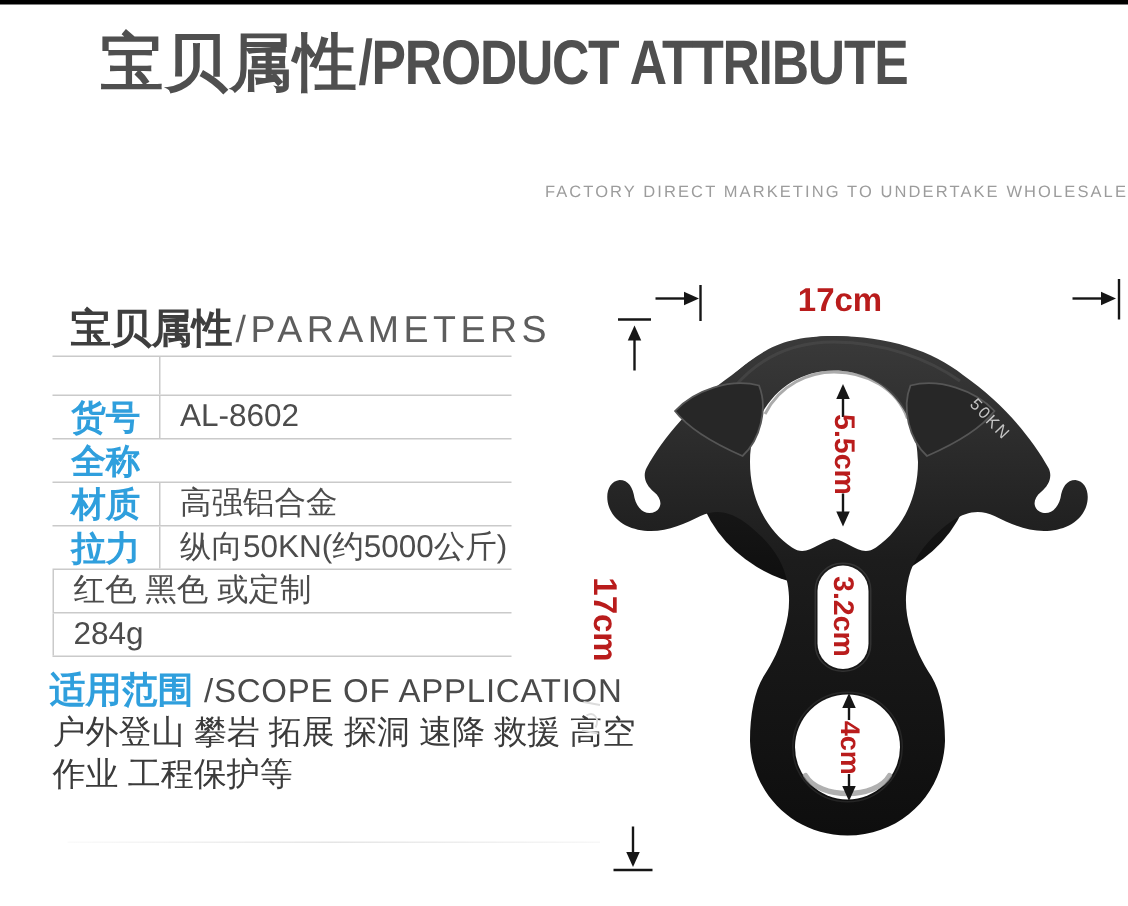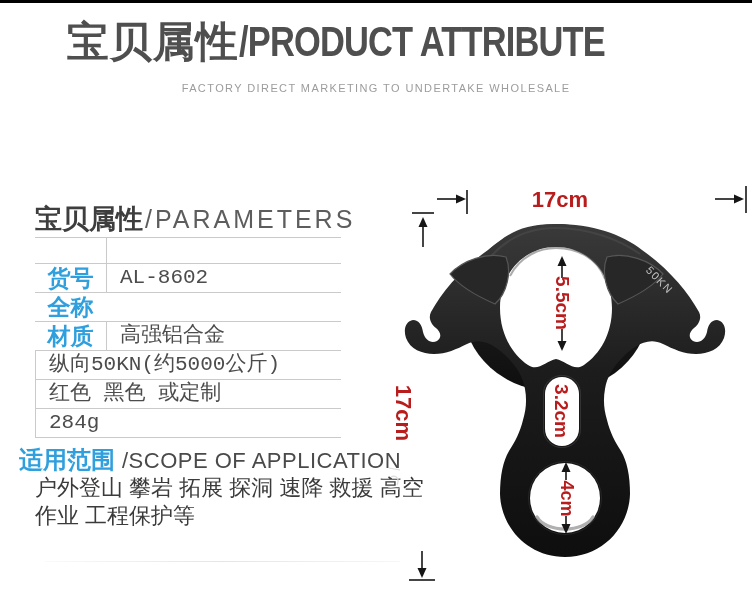--- a/index.html
+++ b/index.html
@@ -7,36 +7,36 @@
     position:relative;width:752px;height:604px;overflow:hidden;background:#ffffff;
     font-family:"Liberation Sans", sans-serif;color:#3c3c3c;
   }
   .topbar{position:absolute;left:0;top:0;width:752px;height:3px;background:#000;}
   
   .title{position:absolute;left:0;top:19px;width:752px;text-align:center;
          font-size:42px;line-height:46px;font-weight:700;color:#4f4f4f;white-space:nowrap;}
   .title .cn{letter-spacing:1px;}
   .title .en{display:inline-block;transform:scaleX(.82);transform-origin:left center;
              letter-spacing:-1px;}
-  .subtitle{position:absolute;left:0;width:752px;text-align:center;color:#9c9c9c;
-            font-size:11px;letter-spacing:1.4px;}
+  .subtitle{position:absolute;left:0;width:752px;text-align:right;color:#9c9c9c;
+            font-size:11px;letter-spacing:1.4px;margin-top:40px;}
   .sub1{top:82px;} .sub2{top:97px;}
   
-  .param-head{position:absolute;left:35px;top:201px;white-space:nowrap;}
+  .param-head{position:absolute;left:47px;top:201px;white-space:nowrap;}
   .param-head .cn{font-size:27px;font-weight:700;color:#3e3e3e;}
   .param-head .en{font-size:25px;font-weight:300;color:#5d5d5d;letter-spacing:3px;margin-left:2px;}
   .ptable{position:absolute;left:35px;top:237px;width:306px;border-top:1px solid #cacaca;}
   .prow{display:flex;border-bottom:1px solid #cacaca;height:28px;}
   .prow.spacer{height:25px;}
   .prow .lab{width:71px;font-size:23px;font-weight:700;color:#2f9fdd;line-height:28px;text-align:center;}
   .prow .val{flex:1;border-left:1px solid #cacaca;padding-left:13px;font-size:21px;
-             color:#4c4c4c;line-height:28px;white-space:nowrap;font-family:Liberation Mono, monospace;}
+             color:#4c4c4c;line-height:28px;white-space:nowrap;}
   .prow.spacer .lab,.prow.spacer .val{line-height:25px;}
   
-  .scope-head{position:absolute;left:19px;top:444px;white-space:nowrap;}
+  .scope-head{position:absolute;left:33px;top:444px;white-space:nowrap;}
   .scope-head .cn{font-size:24px;font-weight:700;color:#2f9fdd;}
   .scope-head .en{font-size:22px;color:#4a4a4a;margin-left:7px;letter-spacing:.5px;}
   .scope-line{position:absolute;left:35px;width:430px;font-size:22px;color:#3b3b3b;
               line-height:29px;white-space:nowrap;}
   .sl1{top:473px;} .sl2{top:501px;}
   .faint-line{position:absolute;left:45px;top:561px;width:355px;height:1px;
               background:linear-gradient(to right,rgba(0,0,0,.02),rgba(0,0,0,.10),rgba(0,0,0,.03));}
   
   .figure{position:absolute;left:376px;top:180px;width:376px;height:424px;}
   .dim{position:absolute;display:flex;align-items:center;justify-content:center;
@@ -73,20 +73,21 @@
       <div class="val">AL-8602</div>
     </div>
     <div class="prow">
       <div class="lab">全称</div>
     </div>
     <div class="prow">
       <div class="lab">材质</div>
       <div class="val">高强铝合金</div>
     </div>
     <div class="prow">
+      <div class="lab">拉力</div>
       <div class="val">纵向50KN(约5000公斤)</div>
     </div>
     <div class="prow">
       <div class="val">红色 黑色 或定制</div>
     </div>
     <div class="prow">
       <div class="val">284g</div>
     </div>
   </div>
 

